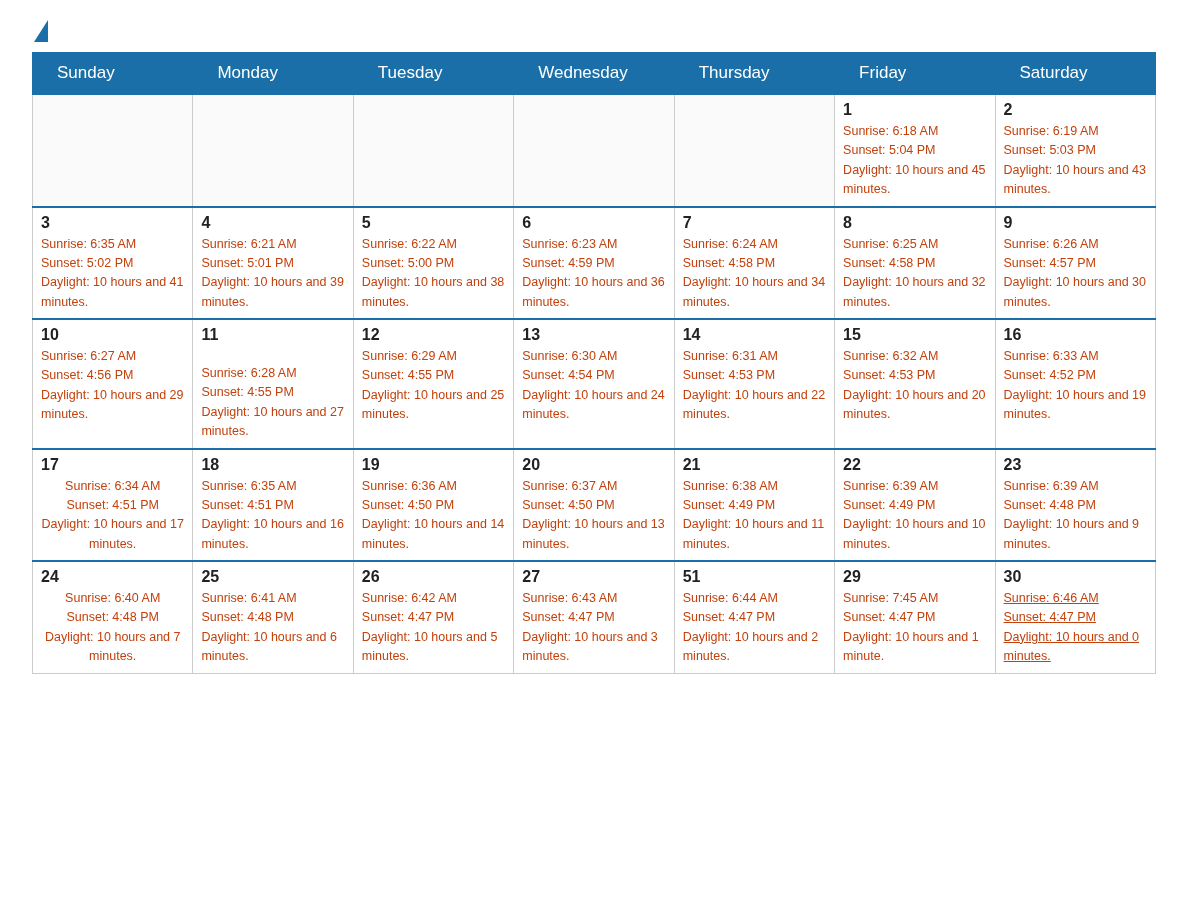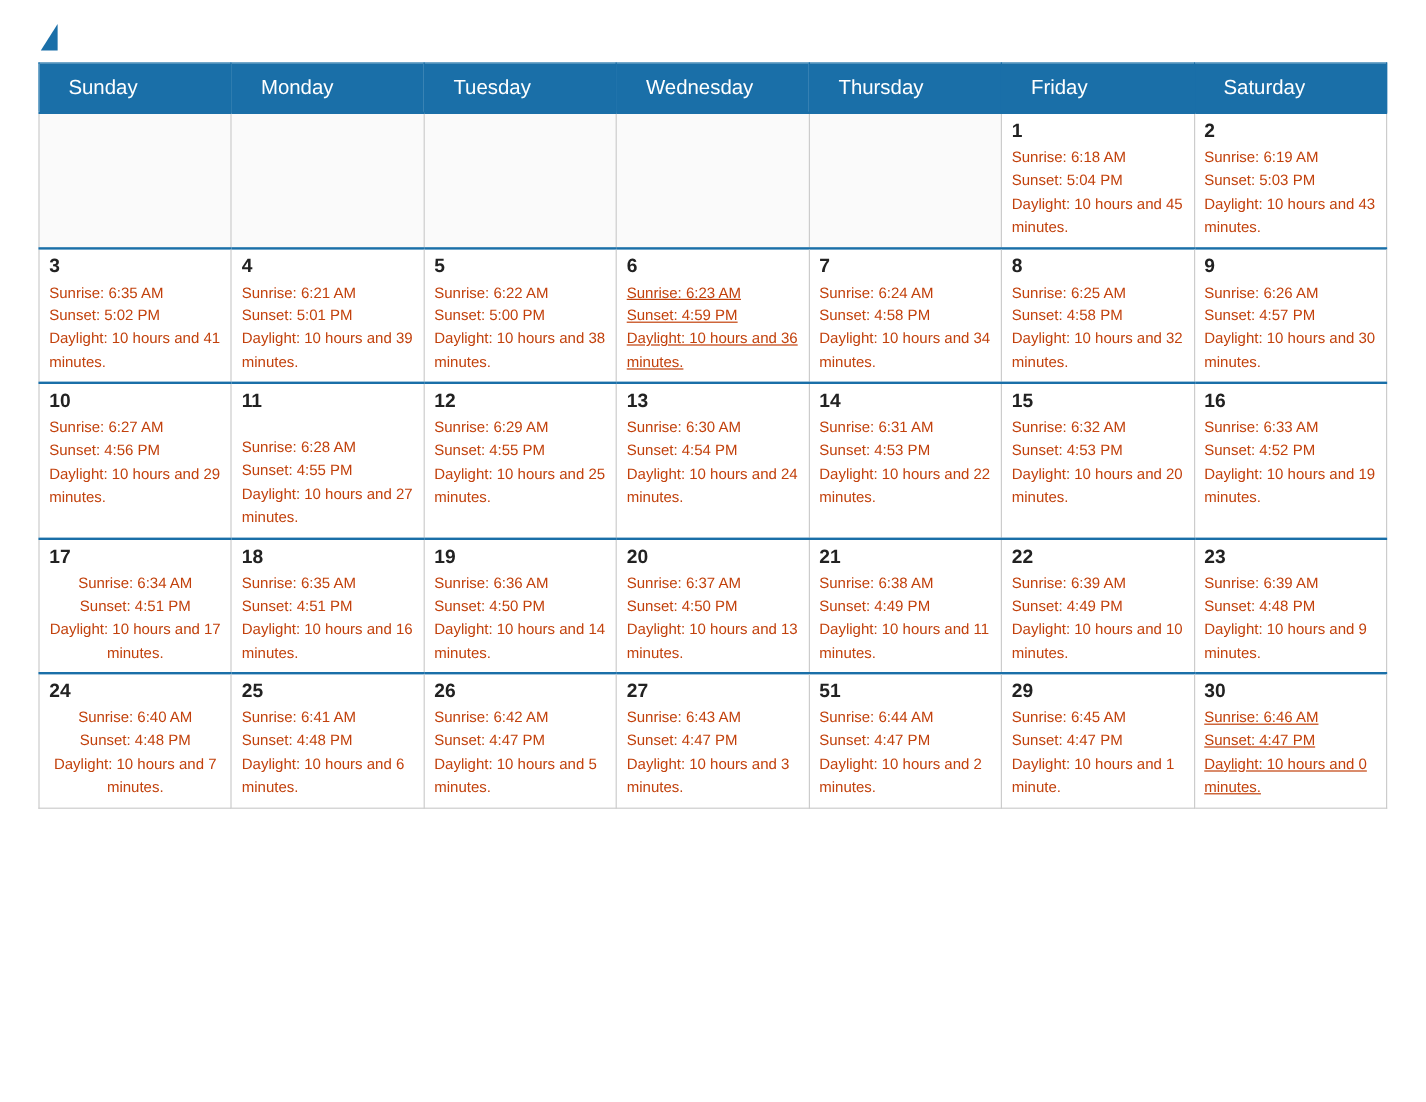--- a/index.html
+++ b/index.html
@@ -161,21 +161,21 @@
 Daylight: 10 hours and 39 minutes.</div>
         </td>
         <td>
           <span class="day-num">5</span>
           <div class="day-info" style="white-space: pre-line;">Sunrise: 6:22 AM
 Sunset: 5:00 PM
 Daylight: 10 hours and 38 minutes.</div>
         </td>
         <td>
           <span class="day-num">6</span>
-          <div class="day-info" style="white-space: pre-line; text-decoration: underline;">Sunrise: 6:23 AM
+          <div class="day-info" style="white-space: pre-line;">Sunrise: 6:23 AM
 Sunset: 4:59 PM
 Daylight: 10 hours and 36 minutes.</div>
         </td>
         <td>
           <span class="day-num">7</span>
           <div class="day-info" style="white-space: pre-line;">Sunrise: 6:24 AM
 Sunset: 4:58 PM
 Daylight: 10 hours and 34 minutes.</div>
         </td>
         <td>
@@ -305,21 +305,21 @@
 Daylight: 10 hours and 3 minutes.</div>
         </td>
         <td>
           <span class="day-num">51</span>
           <div class="day-info" style="white-space: pre-line;">Sunrise: 6:44 AM
 Sunset: 4:47 PM
 Daylight: 10 hours and 2 minutes.</div>
         </td>
         <td>
           <span class="day-num">29</span>
-          <div class="day-info" style="white-space: pre-line;">Sunrise: 6:45 AM
+          <div class="day-info" style="white-space: pre-line;">Sunrise: 7:45 AM
 Sunset: 4:47 PM
 Daylight: 10 hours and 1 minute.</div>
         </td>
         <td>
           <span class="day-num">30</span>
           <div class="day-info" style="white-space: pre-line; text-decoration: underline;">Sunrise: 6:46 AM
 Sunset: 4:47 PM
 Daylight: 10 hours and 0 minutes.</div>
         </td>
       </tr>

